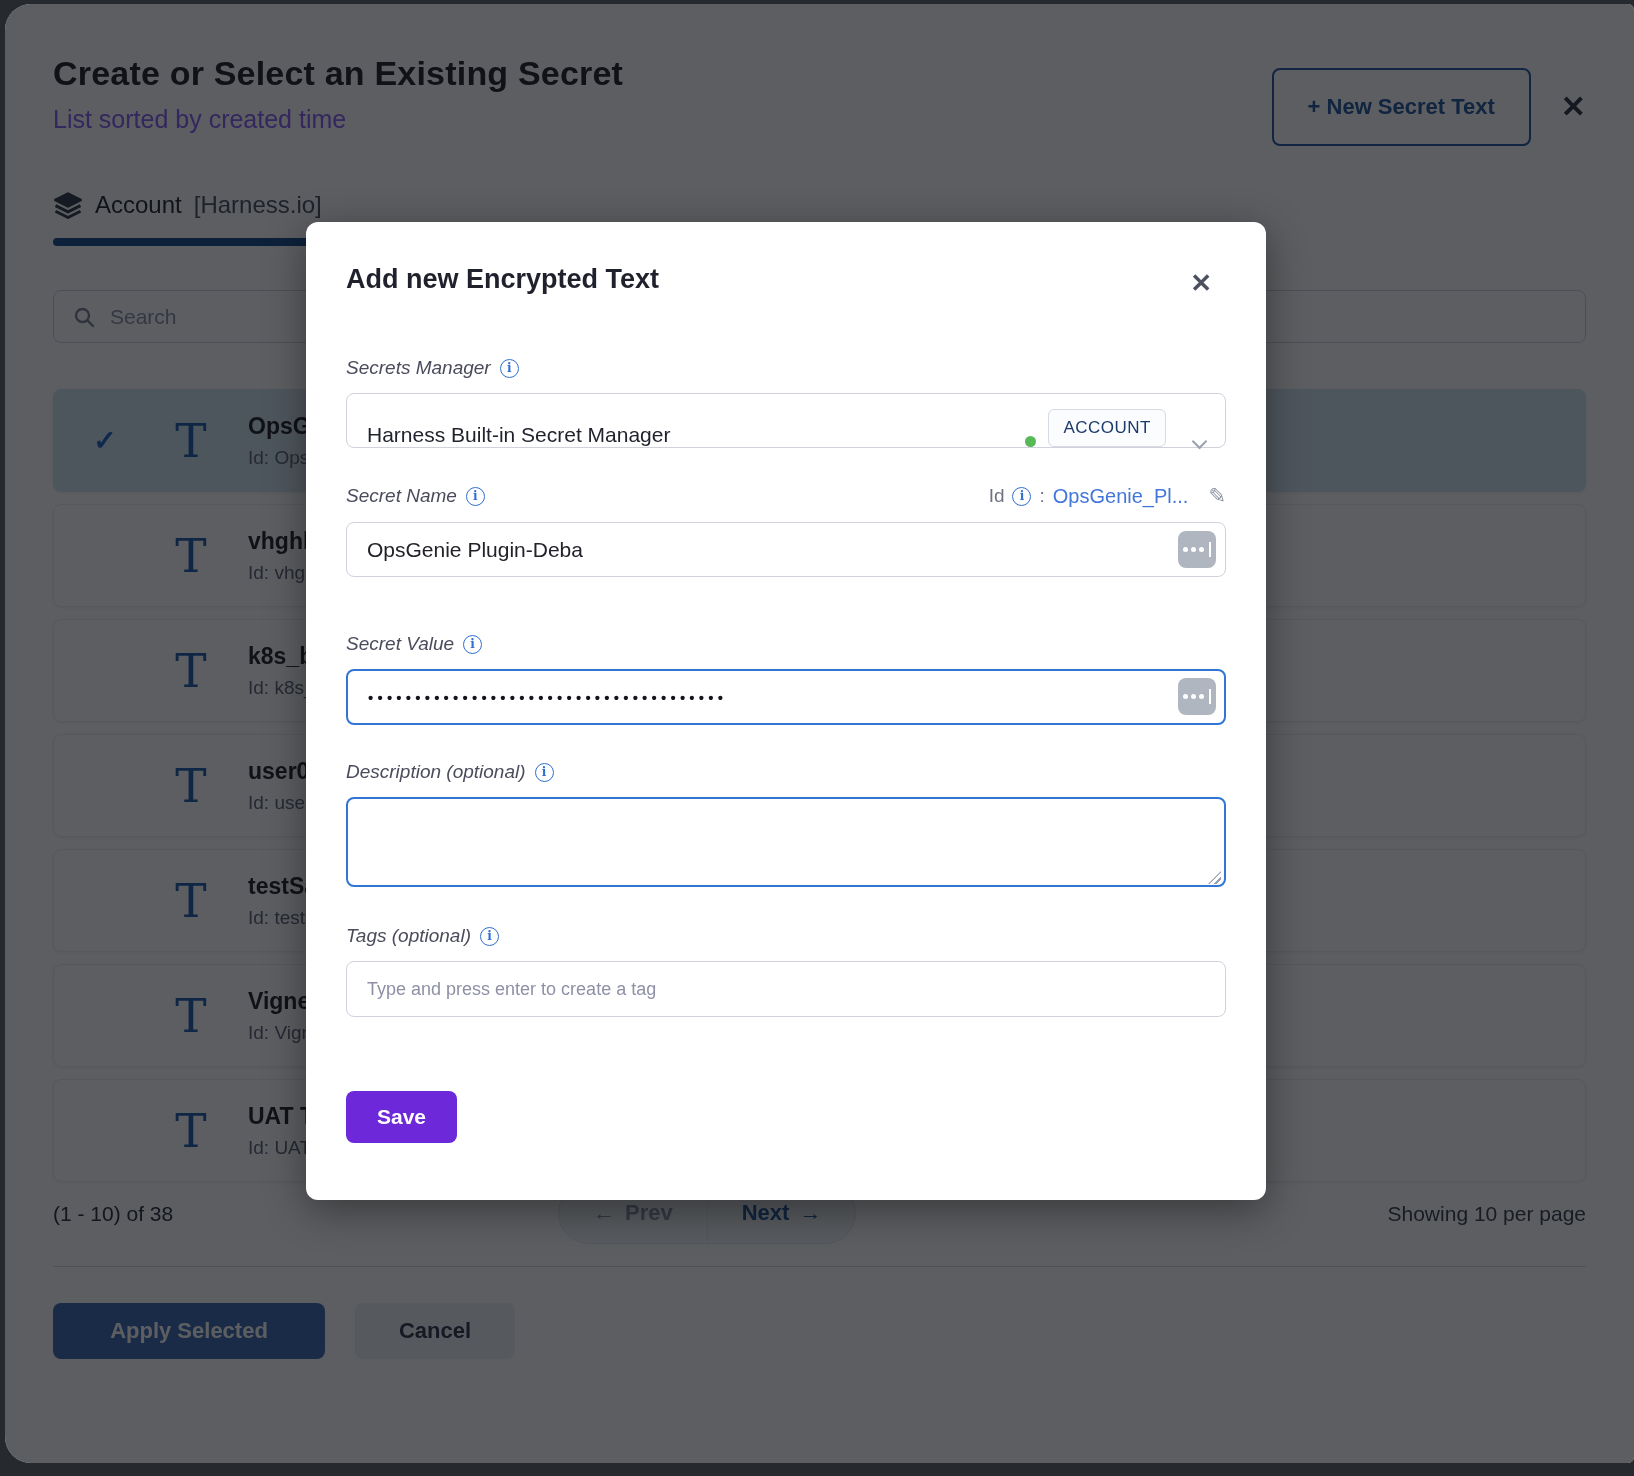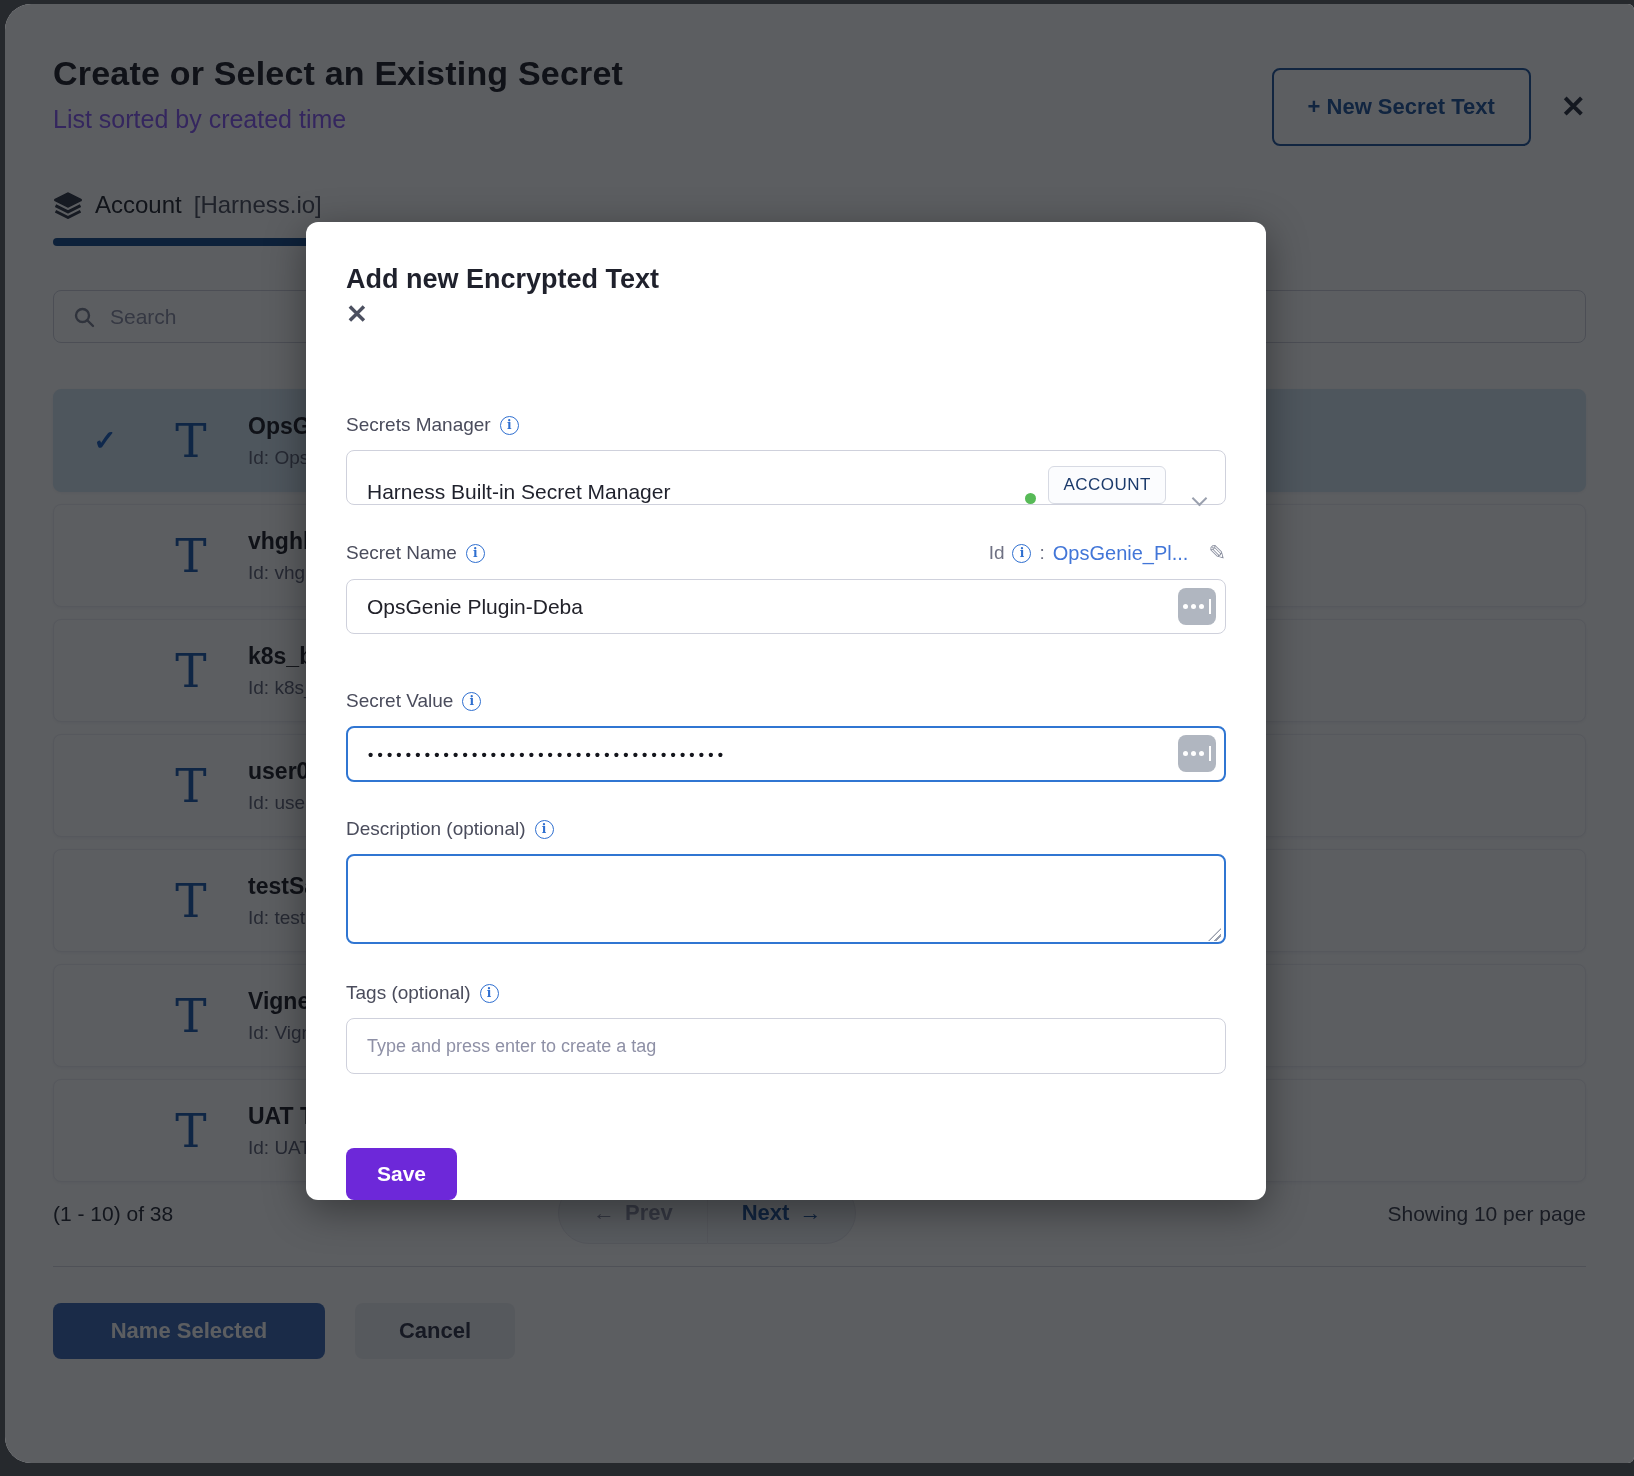--- a/index.html
+++ b/index.html
@@ -63,26 +63,26 @@
   .cancel-btn { width:160px; height:56px; background:#eef0f3; color:#34374a; border:none; border-radius:8px;
                 font-size:22px; font-weight:700; cursor:pointer; }
 
   
   .dim { position:absolute; left:5px; top:4px; right:0; bottom:13px; background:rgba(8,11,15,.66);
          border-radius:26px 6px 6px 26px; z-index:5; }
 
   
   .modal { position:absolute; left:306px; top:222px; width:960px; height:978px; background:#fff;
            border-radius:12px; z-index:10; padding:42px 40px; box-shadow:0 10px 40px rgba(0,0,0,.4); }
-  .m-title-row { display:flex; justify-content:space-between; align-items:flex-start; margin-bottom:84px;flex-direction:column; }
+  .m-title-row { display:flex; justify-content:space-between; align-items:flex-start; margin-bottom:58px; }
   .m-title { font-size:27px; font-weight:600; color:#1f212c; }
   .m-close { font-size:26px; color:#4c5060; font-weight:600; cursor:pointer; margin:4px 14px 0 0; }
 
   .f-label-row { display:flex; align-items:center; gap:9px; margin-bottom:14px; }
-  .f-label { font-size:19px; font-weight:500; color:#4a4c5c; }
+  .f-label { font-size:19px; font-weight:500; color:#4a4c5c;font-style:italic; }
   .info-icon { width:19px; height:19px; border:1.6px solid #2f6fd0; border-radius:50%; color:#2f6fd0;
                display:inline-flex; align-items:center; justify-content:center; font-size:12px; font-weight:700;
                font-family:"DejaVu Serif", serif; cursor:pointer; flex:0 0 auto; }
 
   .select-box { height:55px; border:1px solid #cfd1dc; border-radius:8px; display:flex; align-items:flex-end;
                 padding:0 20px; margin-bottom:36px; cursor:pointer; }
   .select-value { font-size:21px; color:#1f212c; flex:1; }
   .scope-dot { width:11px; height:11px; border-radius:50%; background:#57ba57; margin-right:12px; }
   .scope-badge { border:1px solid #d7dae3; background:#fbfcfe; color:#1b3a6b; border-radius:6px;
                  font-size:17px; font-weight:500; letter-spacing:.5px; padding:8px 14px; }
@@ -246,21 +246,21 @@
           <span>Next</span>
           <span>→</span>
         </button>
       </div>
       <span class="perpage-text">Showing 10 per page</span>
     </div>
 
     <div class="footer-divider"></div>
 
     <div class="action-row">
-      <button class="apply-btn">Name Selected</button>
+      <button class="apply-btn">Apply Selected</button>
       <button class="cancel-btn">Cancel</button>
     </div>
 
   </div>
 
   <div class="dim"></div>
 
   <div class="modal">
 
     <div class="m-title-row">

